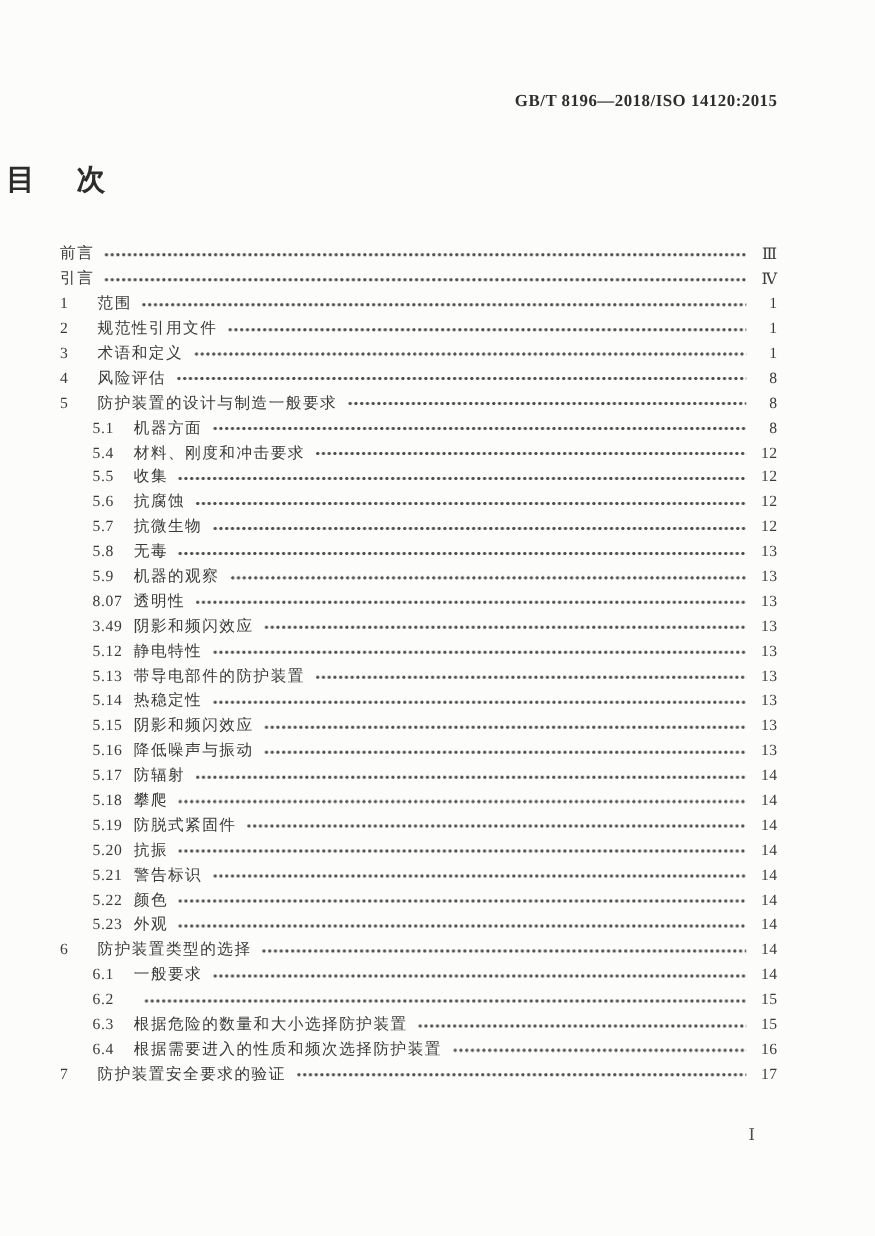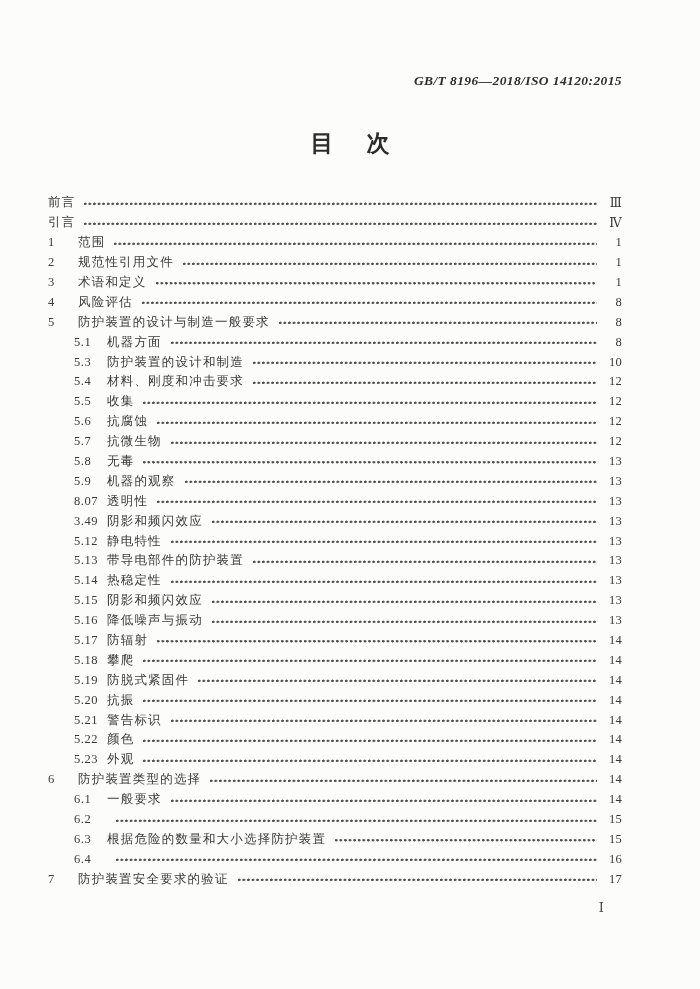--- a/index.html
+++ b/index.html
@@ -18,28 +18,27 @@
   }
   .doc-header {
     position: absolute;
     top: 73px;
     right: 78px;
     font-size: 13.5px;
     font-weight: 700;
     letter-spacing: 0.4px;
     color: #2e2e2e;
     white-space: nowrap;
-    font-style: italic;
   }
   .title {
     position: absolute;
     top: 128px;
     left: 0;
     width: 100%;
-    text-align: center;
+    text-align: left;
     font-size: 23px;
     font-weight: 700;
     color: #2c2c2c;
     letter-spacing: 0.22em;
     text-indent: 0.22em; 
     white-space: pre;
   }
   .toc {
     position: absolute;
     top: 193px;
@@ -145,26 +144,20 @@
   </div>
 
   <div class="toc-row level-2">
     <span class="toc-num">5.1</span>
     <span class="toc-label">机器方面</span>
     <span class="toc-leader"></span>
     <span class="toc-page">8</span>
   </div>
 
 
-  <div class="toc-row level-2">
-    <span class="toc-num">5.3</span>
-    <span class="toc-label">防护装置的设计和制造</span>
-    <span class="toc-leader"></span>
-    <span class="toc-page">10</span>
-  </div>
 
   <div class="toc-row level-2">
     <span class="toc-num">5.4</span>
     <span class="toc-label">材料、刚度和冲击要求</span>
     <span class="toc-leader"></span>
     <span class="toc-page">12</span>
   </div>
 
   <div class="toc-row level-2">
     <span class="toc-num">5.5</span>
@@ -321,20 +314,21 @@
 
   <div class="toc-row level-2">
     <span class="toc-num">6.3</span>
     <span class="toc-label">根据危险的数量和大小选择防护装置</span>
     <span class="toc-leader"></span>
     <span class="toc-page">15</span>
   </div>
 
   <div class="toc-row level-2">
     <span class="toc-num">6.4</span>
+    <span class="toc-label">根据需要进入的性质和频次选择防护装置</span>
     <span class="toc-leader"></span>
     <span class="toc-page">16</span>
   </div>
 
   <div class="toc-row level-1">
     <span class="toc-num">7</span>
     <span class="toc-label">防护装置安全要求的验证</span>
     <span class="toc-leader"></span>
     <span class="toc-page">17</span>
   </div>

